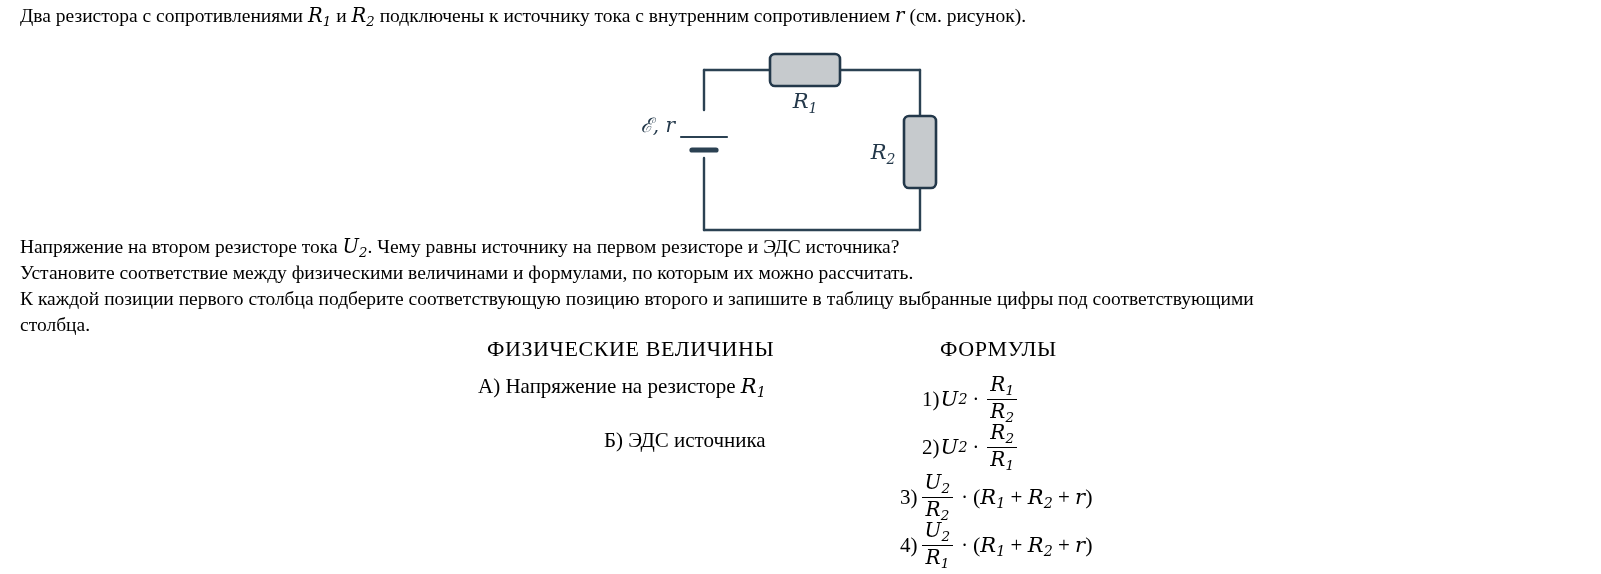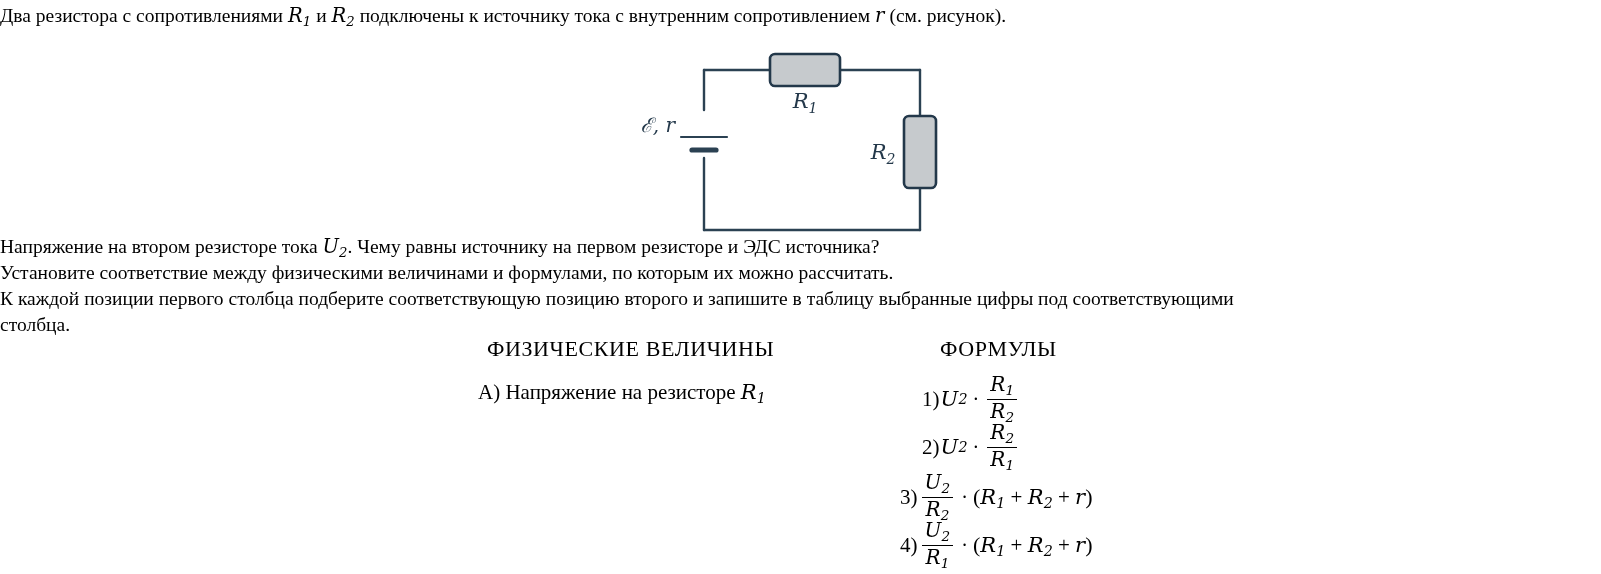--- a/index.html
+++ b/index.html
@@ -29,20 +29,21 @@
     font-family: "DejaVu Serif", "Liberation Serif", serif;
   }
 
   
   .prose-line {
     position: absolute;
     font-size: 19.5px;
     line-height: 26px;
     white-space: nowrap;
     color: #000;
+    padding-left: 20px;
   }
 
   #line-intro   { left: 0px;  top: 3px; }
   #line-u2      { left: 0px;  top: 234px; }
   #line-match   { left: 0px;  top: 260px; text-align: center; }
   #line-instr-a { left: 0px;  top: 286px; }
   #line-instr-b { left: 0px;  top: 312px; }
 
   
   #circuit {
@@ -72,21 +73,21 @@
   }
   #header-quantities { left: 487px; top: 4px; }
   #header-formulas   { left: 940px; top: 4px; }
 
   .quantity-item {
     position: absolute;
     font-size: 21px;
     white-space: nowrap;
     color: #000;
   }
-  #quantity-a { left: 478px; top: 48px; }
+  #quantity-a { left: 478px; top: 42px; }
   #quantity-b { left: 604px; top: 96px; }
 
   .formula-row {
     position: absolute;
     font-size: 21px;
     white-space: nowrap;
     color: #000;
     display: flex;
     align-items: center;
   }
@@ -179,20 +180,24 @@
 <div id="columns">
 
   <div class="col-header" id="header-quantities">ФИЗИЧЕСКИЕ ВЕЛИЧИНЫ</div>
   <div class="col-header" id="header-formulas">ФОРМУЛЫ</div>
 
   <div class="quantity-item" id="quantity-a">
     <span>А)</span>
     <span>Напряжение на резисторе </span><span class="mathvar">R</span><span class="sub">1</span>
   </div>
 
+  <div class="quantity-item" id="quantity-b">
+    <span>Б)</span>
+    <span>ЭДС источника</span>
+  </div>
 
   <div class="formula-row" id="formula-1">
     <span class="fnum">1)</span>
     <span class="mathvar">U</span>
       <span class="sub">2</span>
     <span class="cdot">·</span>
     <span class="frac">
       <span class="num"><span class="mathvar">R</span><span class="sub">1</span></span>
       <span class="bar"></span>
       <span class="den"><span class="mathvar">R</span><span class="sub">2</span></span>

